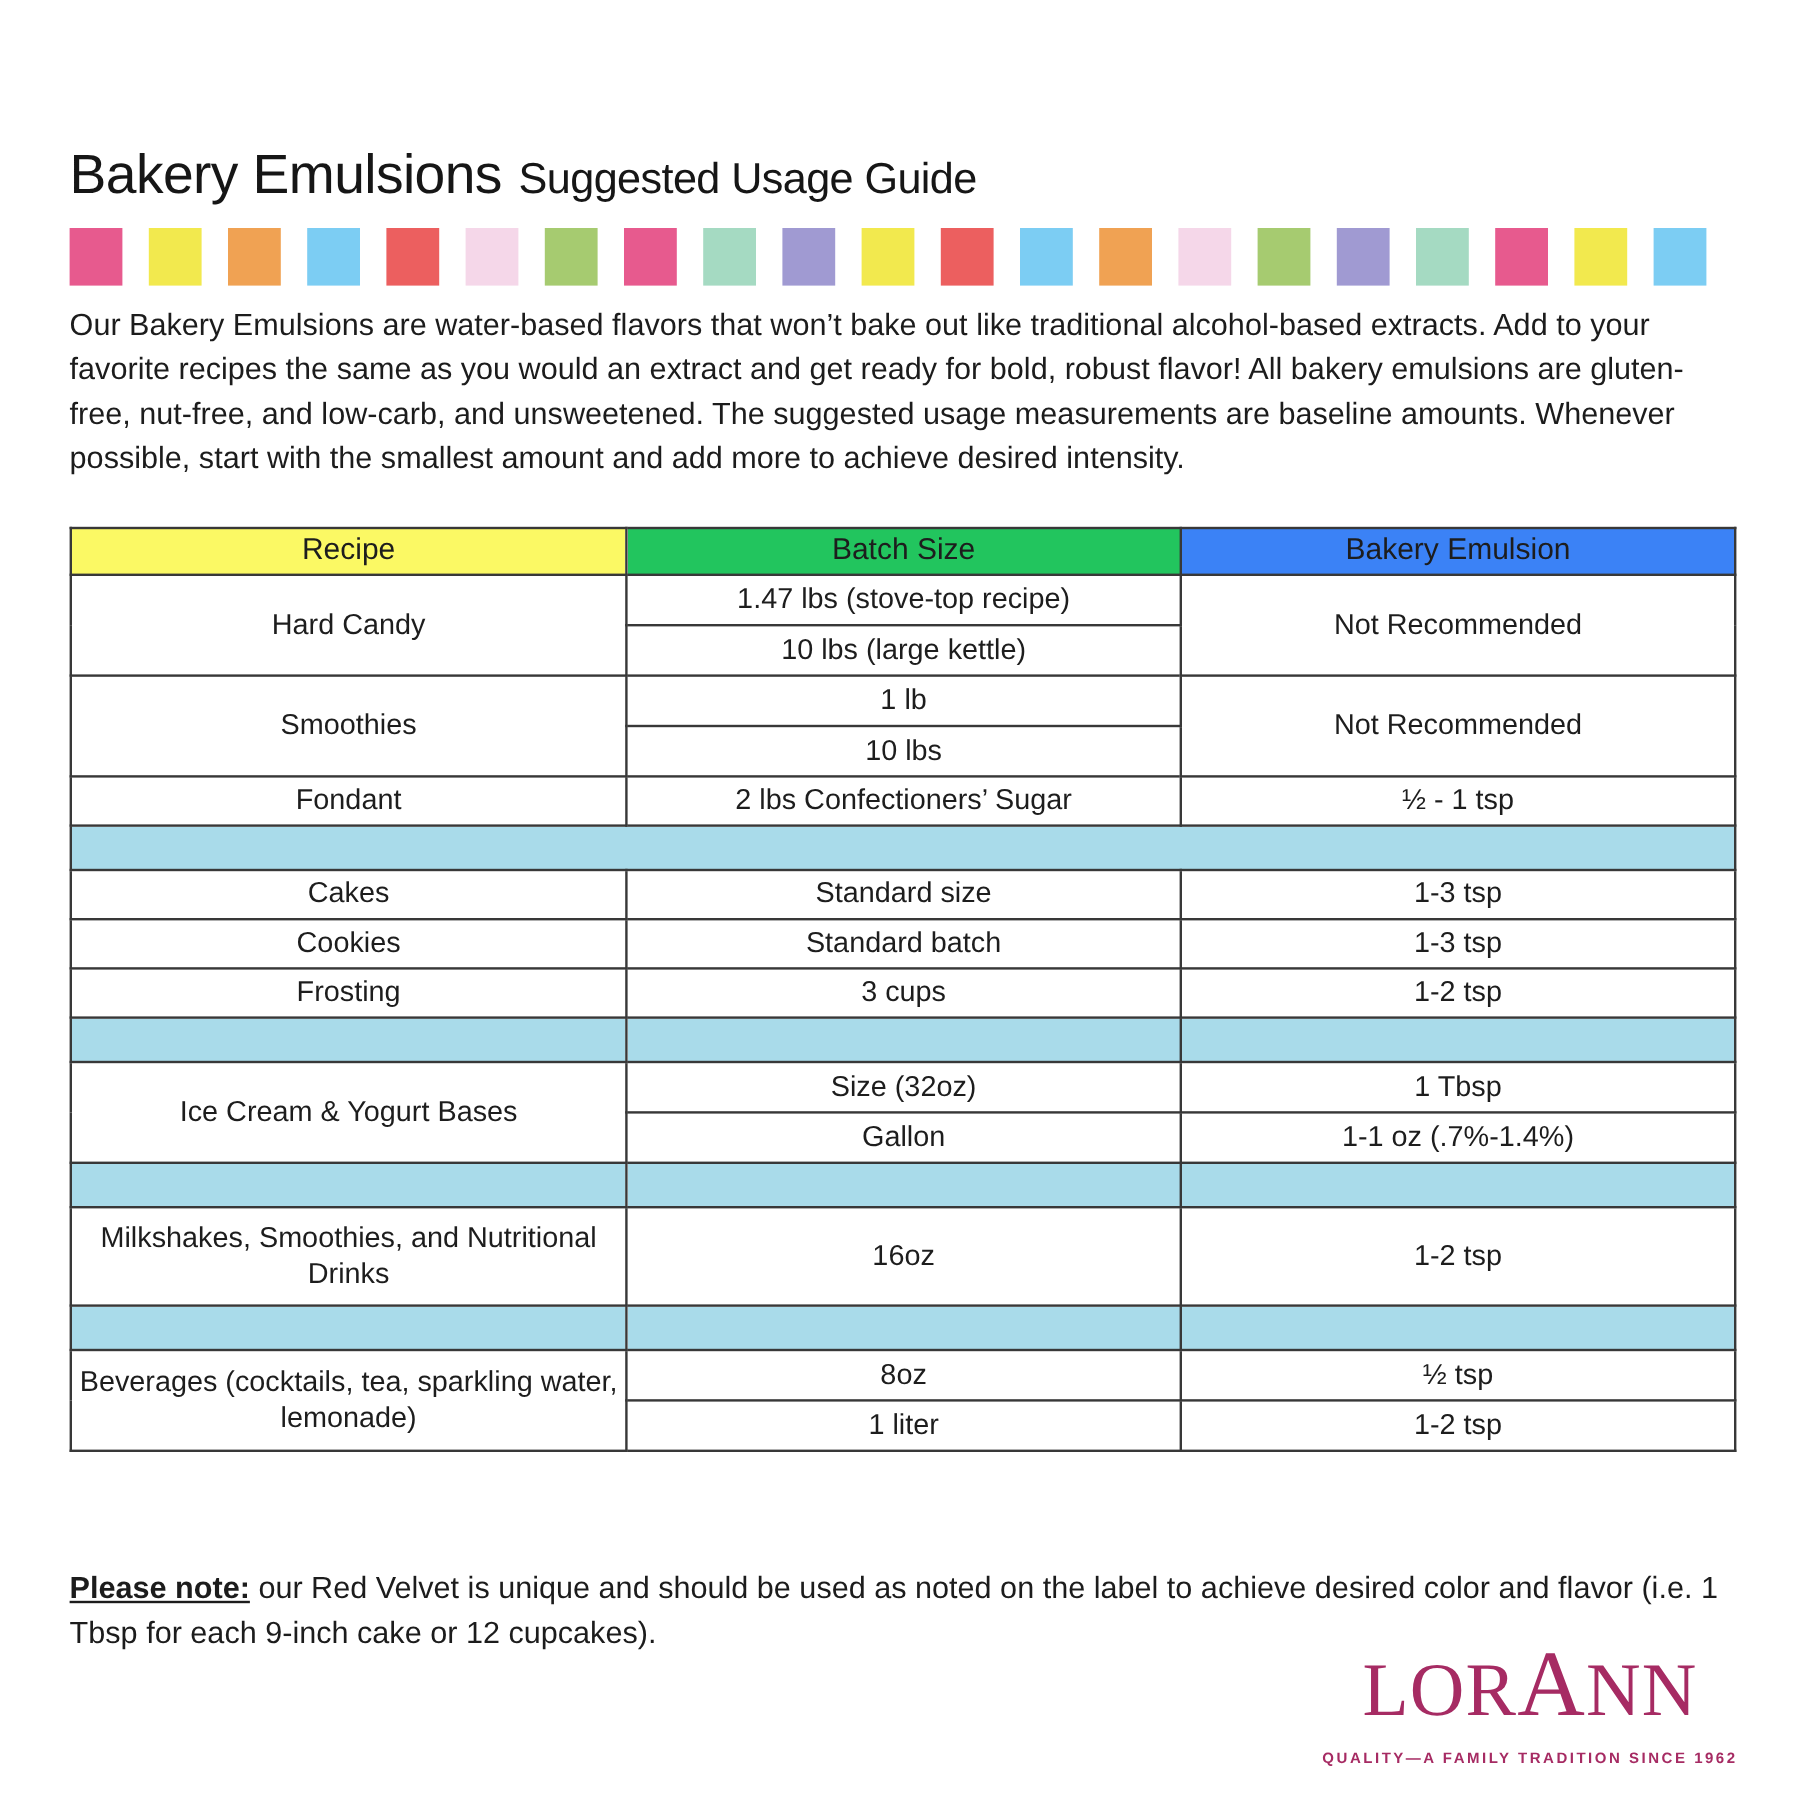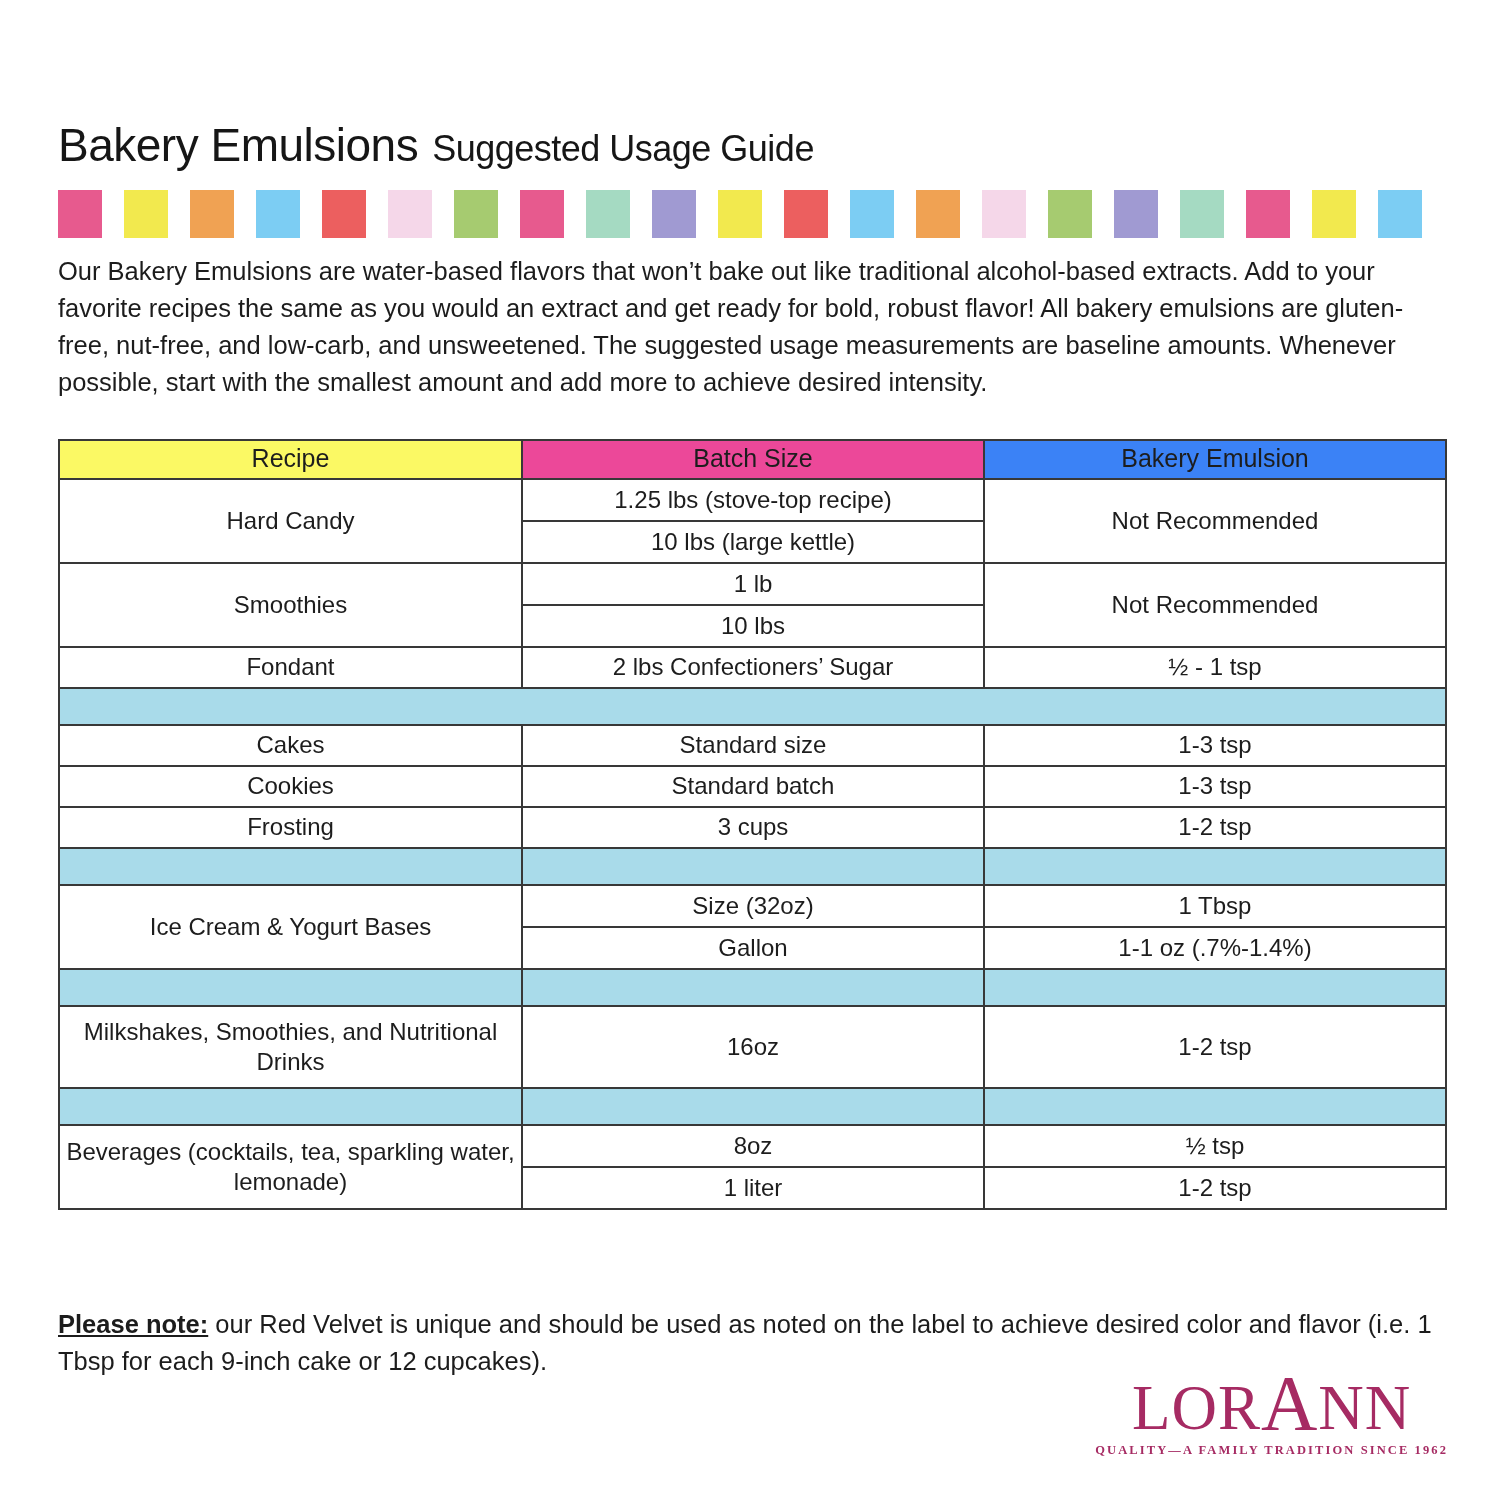--- a/index.html
+++ b/index.html
@@ -38,21 +38,21 @@
 
   
   .note{margin-top:96px;width:1390px;font-size:25.5px;line-height:37px;color:#1c1c1c;}
   .note b{font-weight:700;text-decoration:underline;}
 
   
   .logo{position:absolute;right:52px;top:1368px;text-align:center;}
   .logo-word{font-family:"Liberation Serif",serif;font-size:63px;line-height:70px;
     letter-spacing:1px;font-weight:400;white-space:nowrap;}
   .logo-word .big-a{font-size:78px;}
-  .logo-tagline{margin-top:0;font-size:12.5px;font-weight:700;letter-spacing:2.1px;white-space:nowrap;font-family:Liberation Serif, serif;}
+  .logo-tagline{margin-top:15px;font-size:12.5px;font-weight:700;letter-spacing:2.1px;white-space:nowrap;}
 </style>
 </head>
 <body>
 
 <div class="page">
 
   <div class="title-row">
     <span class="title-main">Bakery Emulsions</span>
     <span class="title-sub">Suggested Usage Guide</span>
   </div>
@@ -85,27 +85,27 @@
 
   <table class="usage">
     <colgroup>
       <col style="width:463px">
         <col style="width:462px">
         <col style="width:462px">
     </colgroup>
     <tbody>
       <tr>
         <th class="hdr" style="background: rgb(251, 249, 100);">Recipe</th>
-        <th class="hdr" style="background: #ec4899;">Batch Size</th>
+        <th class="hdr" style="background: #22c55e;">Batch Size</th>
         <th class="hdr" style="background: #3b82f6;">Bakery Emulsion</th>
       </tr>
 
       <tr>
         <td class="r40" rowspan="2">Hard Candy</td>
-        <td class="r40">1.25 lbs (stove-top recipe)</td>
+        <td class="r40">1.47 lbs (stove-top recipe)</td>
         <td class="r40" rowspan="2">Not Recommended</td>
       </tr>
       <tr>
         <td class="r40">10 lbs (large kettle)</td>
       </tr>
 
       <tr>
         <td class="r40" rowspan="2">Smoothies</td>
         <td class="r40">1 lb</td>
         <td class="r40" rowspan="2">Not Recommended</td>

